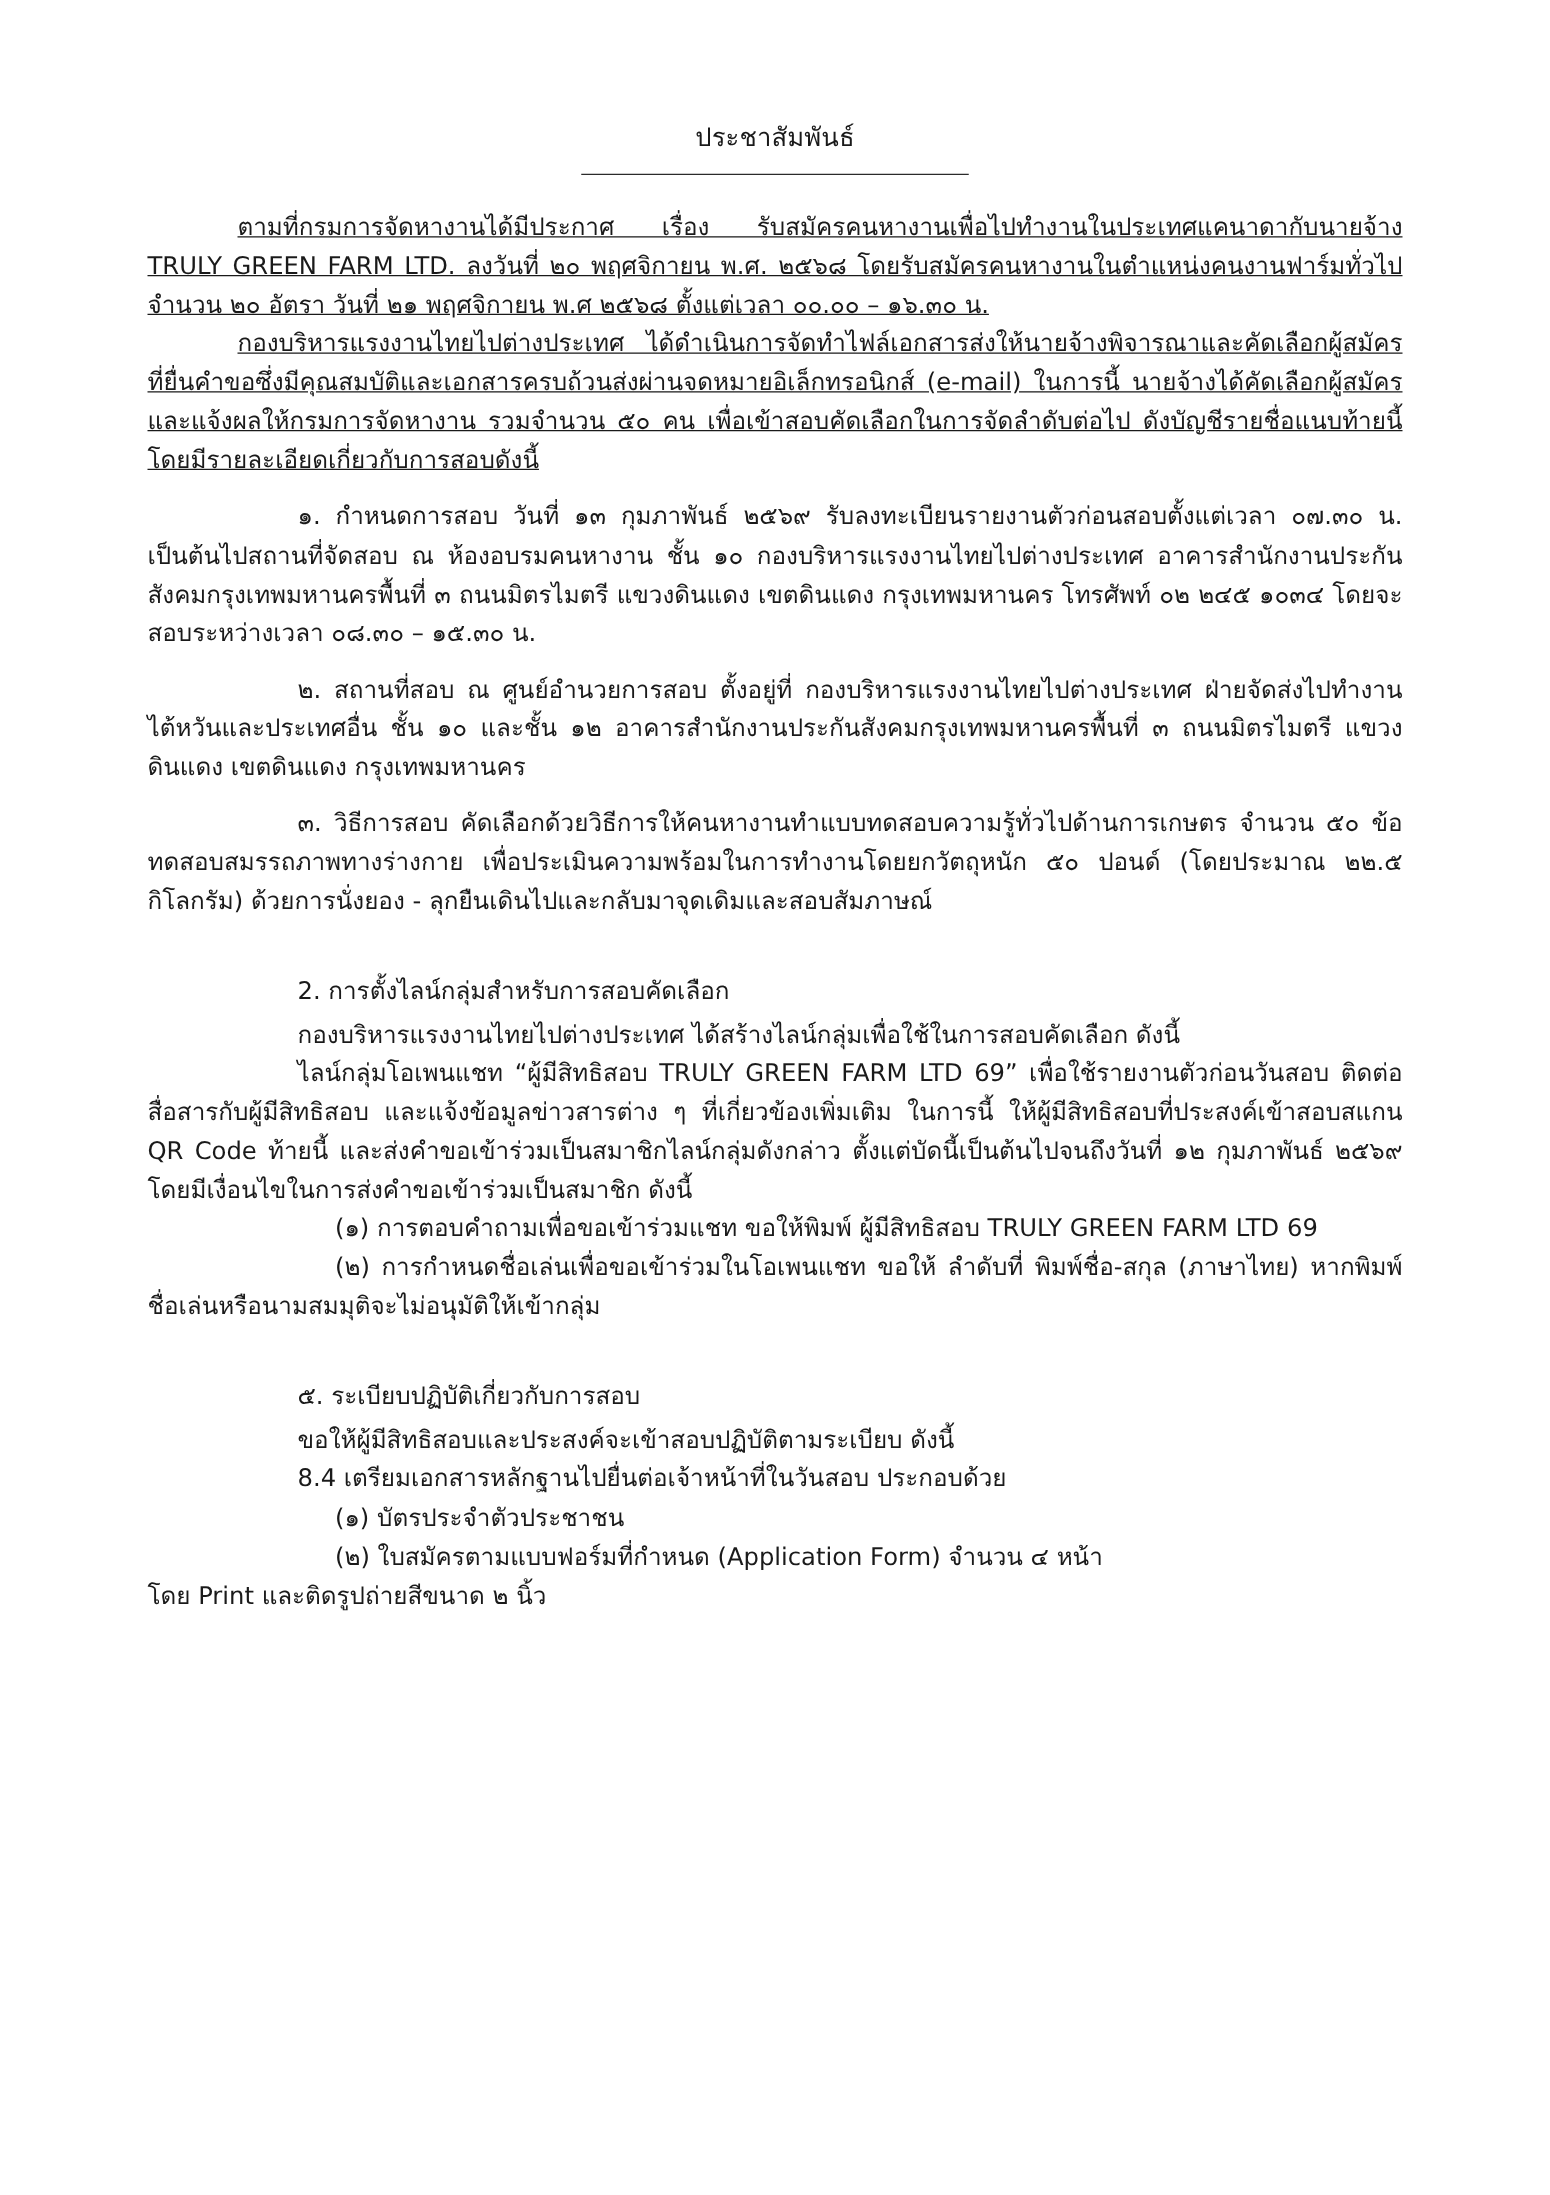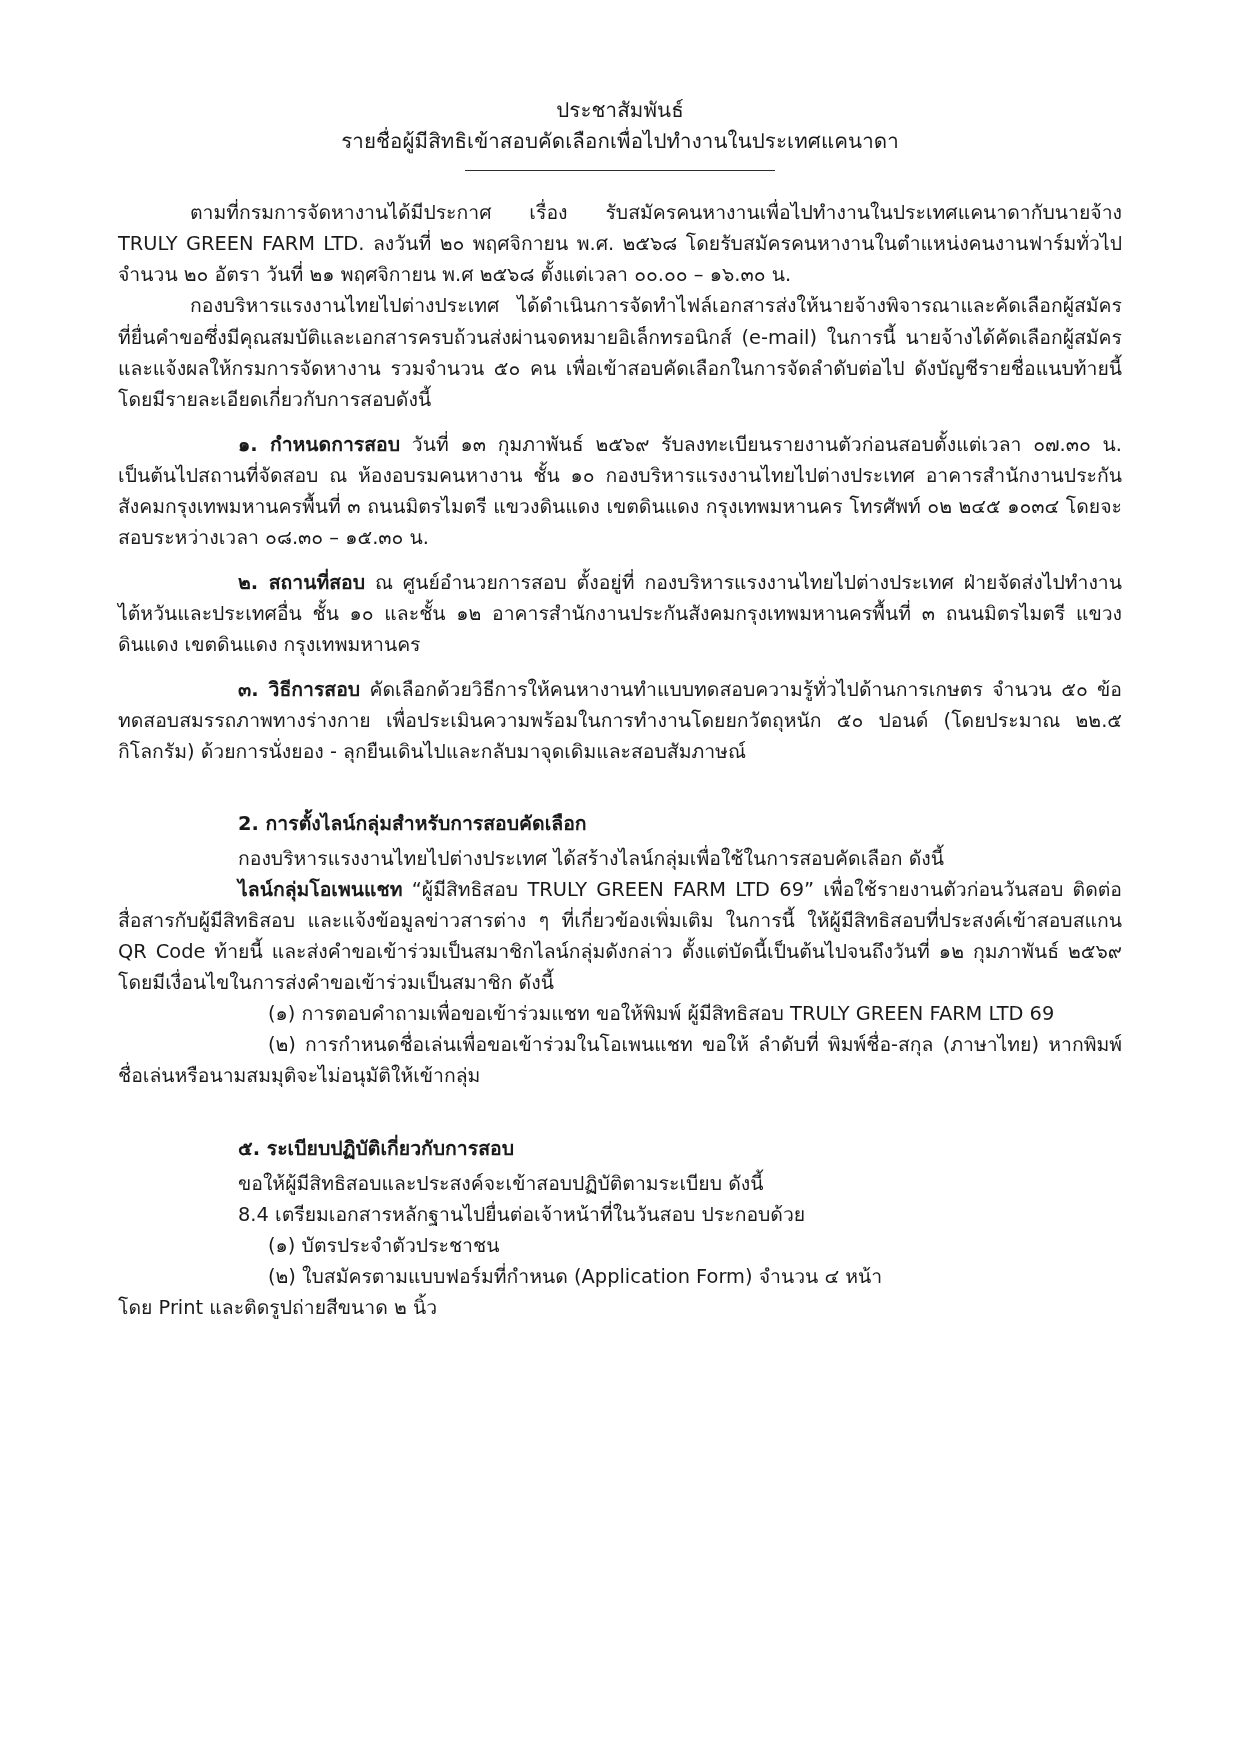--- a/index.html
+++ b/index.html
@@ -44,49 +44,49 @@
     font-size: 19.4px;
     line-height: 1.60;
     text-align: justify;
     text-justify: inter-word;
   }
   p {
     margin: 0 0 0 0;
   }
   .indent {
     text-indent: 72px;
+    text-decoration: underline;
   }
   .indent-lg {
     text-indent: 120px;
   }
   .indent-xl {
     text-indent: 150px;
   }
   .indent-head {
     text-indent: 120px;
   }
   .gap {
     margin-top: 14px;
   }
   .gap-sm {
     margin-top: 4px;
   }
   b, .bold {
-    font-weight: 700;
+    font-weight: 400;
     margin-top: 41px;
   }
 </style>
 </head>
 <body>
 
 <div class="page">
 
   <div class="doc-header">
     <div class="hline first">ประชาสัมพันธ์</div>
-    <div class="hline">รายชื่อผู้มีสิทธิเข้าสอบคัดเลือกเพื่อไปทำงานในประเทศแคนาดา</div>
     <div class="rule"></div>
   </div>
 
   <div class="body-text">
 
     <p class="indent">ตามที่กรมการจัดหางานได้มีประกาศ เรื่อง รับสมัครคนหางานเพื่อไปทำงานในประเทศแคนาดากับนายจ้าง TRULY GREEN FARM LTD. ลงวันที่ ๒๐ พฤศจิกายน พ.ศ. ๒๕๖๘ โดยรับสมัครคนหางานในตำแหน่งคนงานฟาร์มทั่วไป จำนวน ๒๐ อัตรา วันที่ ๒๑ พฤศจิกายน พ.ศ ๒๕๖๘ ตั้งแต่เวลา ๐๐.๐๐ – ๑๖.๓๐ น.</p>
 
     <p class="indent">กองบริหารแรงงานไทยไปต่างประเทศ ได้ดำเนินการจัดทำไฟล์เอกสารส่งให้นายจ้างพิจารณาและคัดเลือกผู้สมัครที่ยื่นคำขอซึ่งมีคุณสมบัติและเอกสารครบถ้วนส่งผ่านจดหมายอิเล็กทรอนิกส์ (e-mail) ในการนี้  นายจ้างได้คัดเลือกผู้สมัครและแจ้งผลให้กรมการจัดหางาน รวมจำนวน ๕๐ คน เพื่อเข้าสอบคัดเลือกในการจัดลำดับต่อไป ดังบัญชีรายชื่อแนบท้ายนี้ โดยมีรายละเอียดเกี่ยวกับการสอบดังนี้</p>
 
     <p class="indent-head gap"><b>๑. กำหนดการสอบ</b><span> วันที่ ๑๓ กุมภาพันธ์ ๒๕๖๙ รับลงทะเบียนรายงานตัวก่อนสอบตั้งแต่เวลา ๐๗.๓๐ น. เป็นต้นไปสถานที่จัดสอบ ณ ห้องอบรมคนหางาน ชั้น ๑๐ กองบริหารแรงงานไทยไปต่างประเทศ อาคารสำนักงานประกันสังคมกรุงเทพมหานครพื้นที่ ๓ ถนนมิตรไมตรี แขวงดินแดง เขตดินแดง กรุงเทพมหานคร โทรศัพท์ ๐๒ ๒๔๕ ๑๐๓๔  โดยจะสอบระหว่างเวลา ๐๘.๓๐ – ๑๕.๓๐ น.</span></p>

